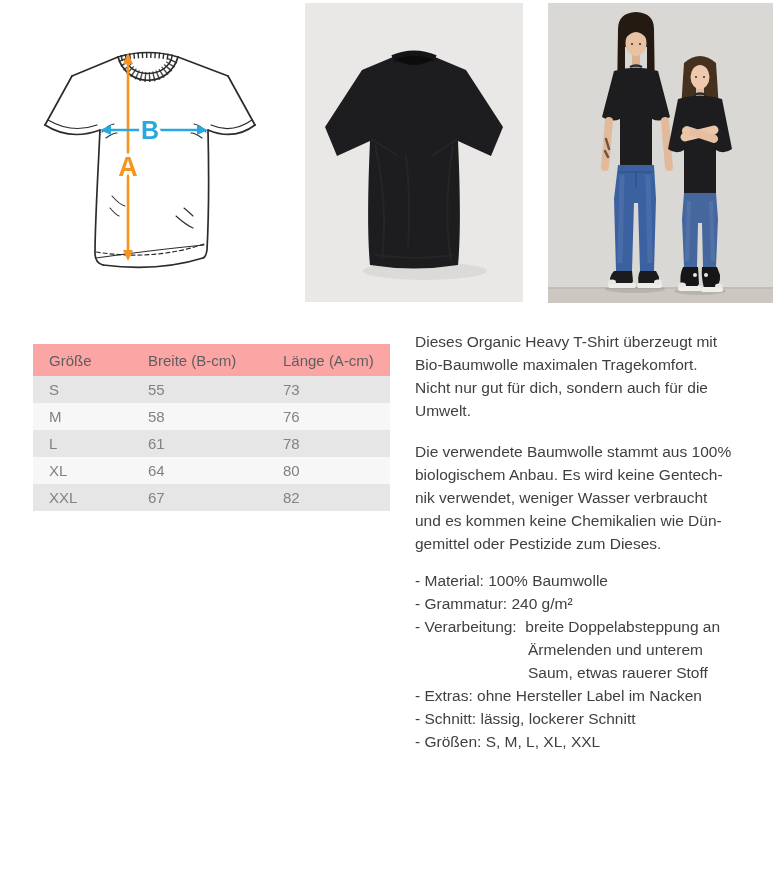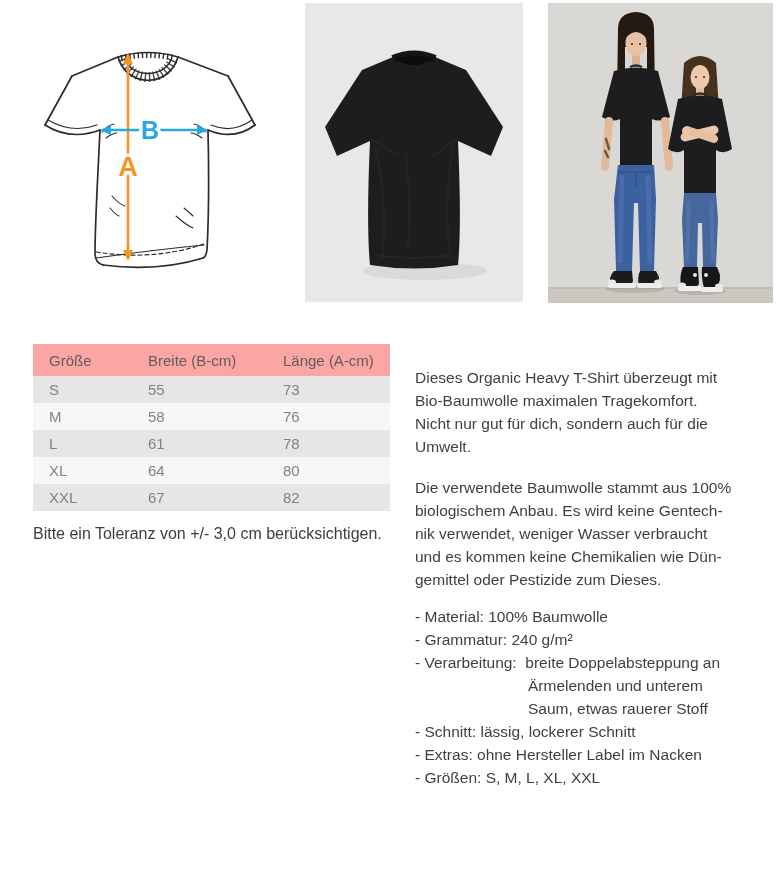--- a/index.html
+++ b/index.html
@@ -20,21 +20,21 @@
   table.sizes col.c1 { width:99px; } table.sizes col.c2 { width:135px; } table.sizes col.c3 { width:123px; }
   table.sizes th { height:32px; font-weight:400; color:#5e5e5e; text-align:left;
                    padding:0 0 0 16px; background:#fca5a5; }
   table.sizes td { height:27px; color:#828282; text-align:left; padding:0 0 0 16px; }
   table.sizes tr.odd  td { background:#e7e6e6; }
   table.sizes tr.even td { background:#f8f7f7; }
 
   .tolerance { position:absolute; left:33px; top:525px; font-size:16px; color:#3d3d3d; }
 
   .description { position:absolute; left:415px; top:330px; width:352px;
-                 font-size:15.5px; line-height:23px; color:#3f3f3f;margin-top:36px; }
+                 font-size:15.5px; line-height:23px; color:#3f3f3f; }
   .description .para.p2 { margin-top:18px; }
   .description .specs   { margin-top:14px; }
   .description .line { white-space:pre; }
   .description .line.indent { padding-left:113px; }
 
   svg text.meas { font-family:"Liberation Sans","DejaVu Sans",sans-serif; font-weight:bold;
                   paint-order:stroke; stroke:#ffffff; stroke-width:7px; stroke-linejoin:round;
                   text-anchor:middle; }
 </style>
 </head>
@@ -213,21 +213,20 @@
         <td>80</td>
       </tr>
       <tr class="odd">
         <td>XXL</td>
         <td>67</td>
         <td>82</td>
       </tr>
     </tbody>
   </table>
 
-  <p class="tolerance">Bitte ein Toleranz von +/- 3,0 cm berücksichtigen.</p>
 
   <div class="description">
     <div class="para p1">
       <div class="line">Dieses Organic Heavy T-Shirt überzeugt mit</div>
       <div class="line">Bio-Baumwolle maximalen Tragekomfort.</div>
       <div class="line">Nicht nur gut für dich, sondern auch für die</div>
       <div class="line">Umwelt.</div>
     </div>
     <div class="para p2">
       <div class="line">Die verwendete Baumwolle stammt aus 100%</div>
@@ -235,19 +234,19 @@
       <div class="line">nik verwendet, weniger Wasser verbraucht</div>
       <div class="line">und es kommen keine Chemikalien wie Dün-</div>
       <div class="line">gemittel oder Pestizide zum Dieses.</div>
     </div>
     <div class="specs">
       <div class="line spec">- Material: 100% Baumwolle</div>
       <div class="line spec">- Grammatur: 240 g/m²</div>
       <div class="line spec">- Verarbeitung:  breite Doppelabsteppung an</div>
       <div class="line spec indent">Ärmelenden und unterem</div>
       <div class="line spec indent">Saum, etwas rauerer Stoff</div>
+      <div class="line spec">- Extras: ohne Hersteller Label im Nacken</div>
       <div class="line spec">- Schnitt: lässig, lockerer Schnitt</div>
-      <div class="line spec">- Extras: ohne Hersteller Label im Nacken</div>
       <div class="line spec">- Größen: S, M, L, XL, XXL</div>
     </div>
   </div>
 
 </div>
 
 </body></html>

